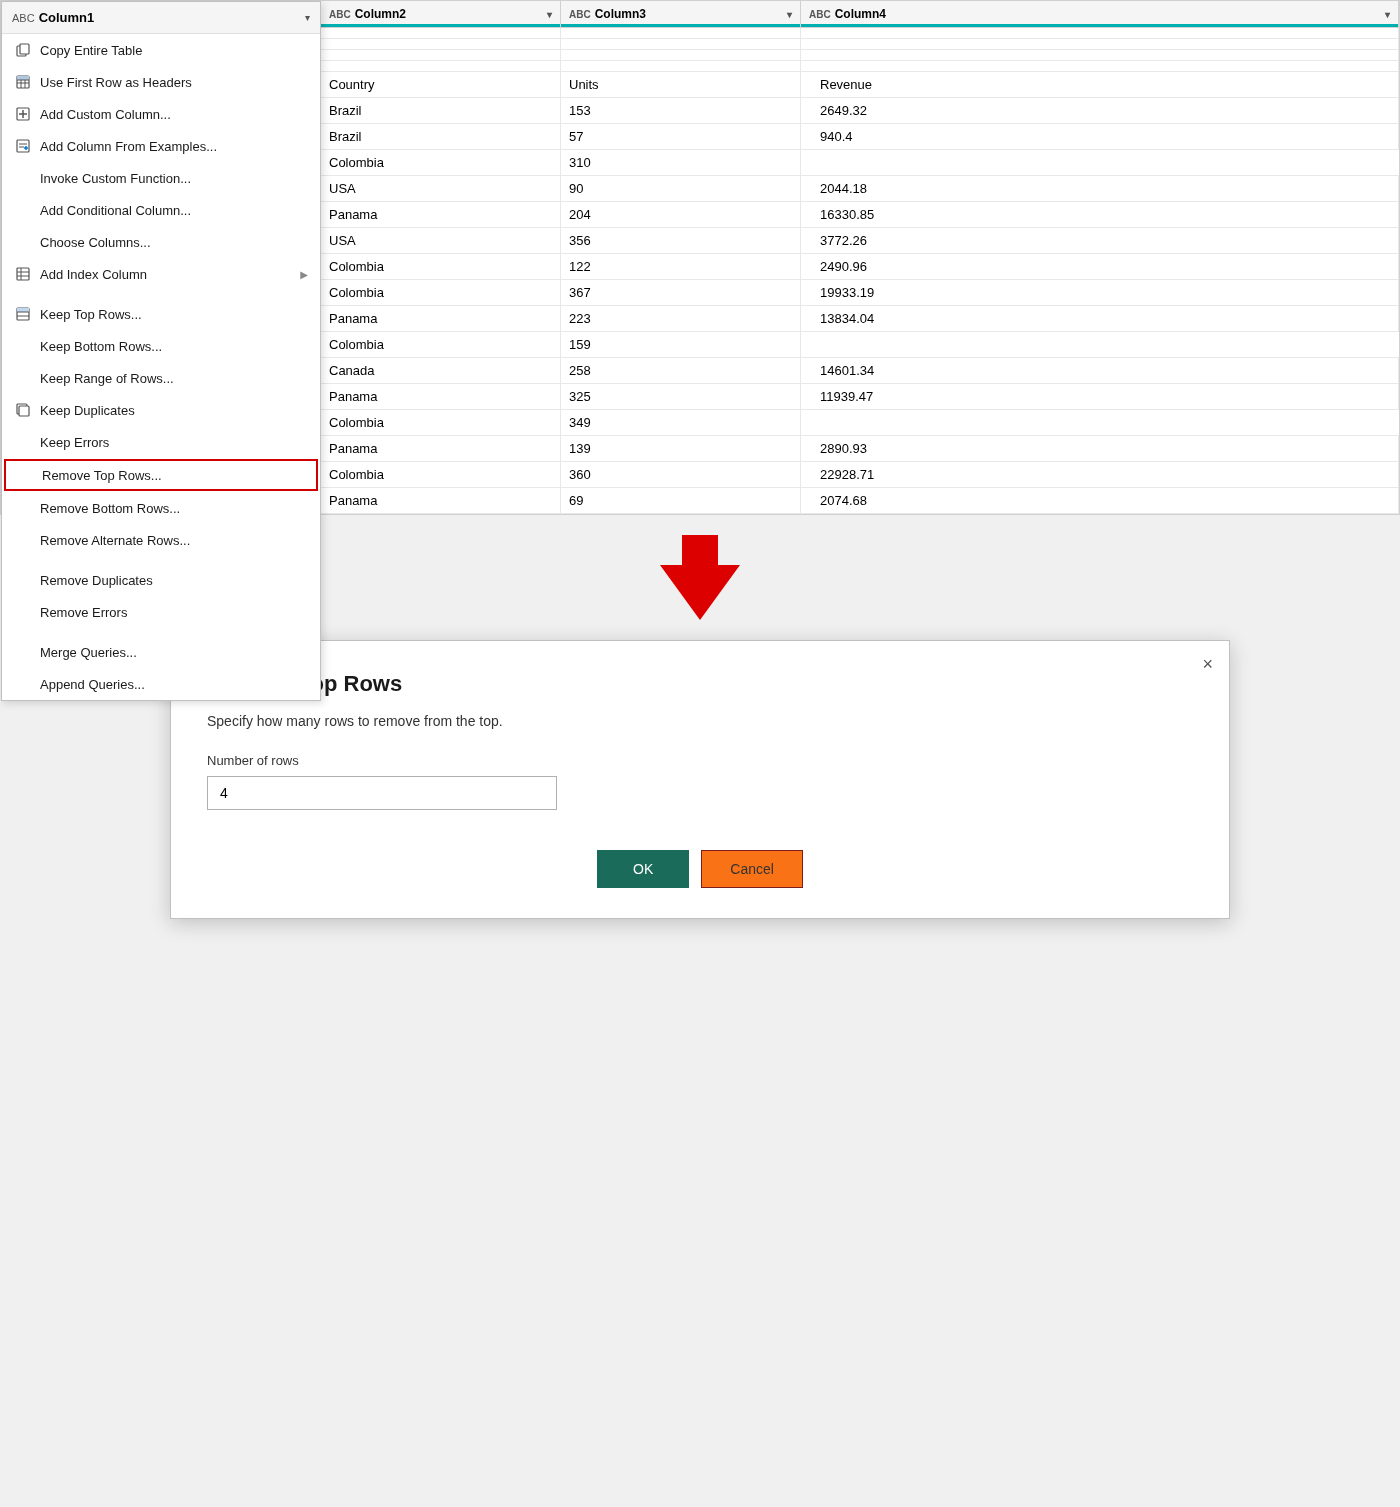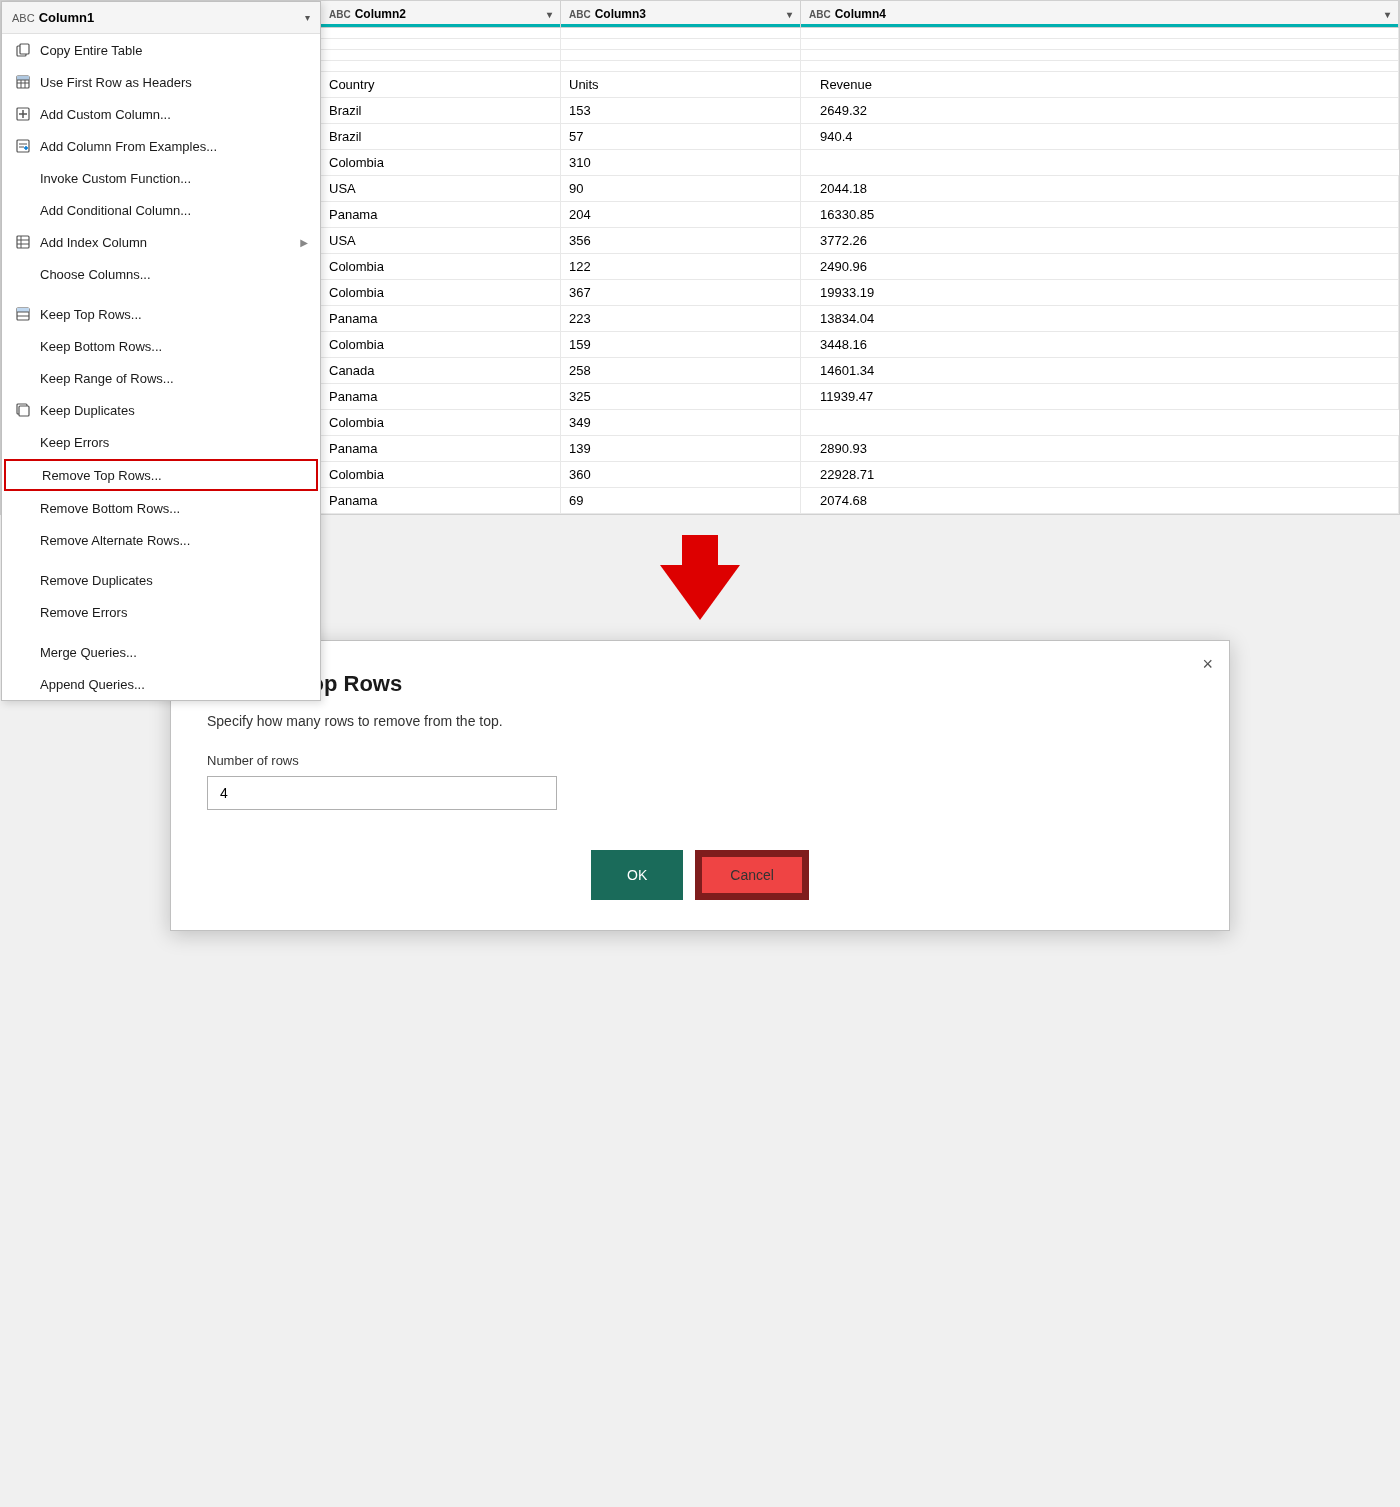--- a/index.html
+++ b/index.html
@@ -254,23 +254,23 @@
       background: #1a6b5a;
       color: white;
       border: none;
       padding: 10px 36px;
       font-size: 14px;
       cursor: pointer;
       font-weight: 500;
     }
 
     .btn-cancel {
-      background: #ef4444;
+      background: #f97316;
       color: #333;
-      border: 7px solid #7f1d1d;
+      border: 1px solid #7f1d1d;
       padding: 10px 28px;
       font-size: 14px;
       cursor: pointer;
     }
   </style>
 </head>
 <body>
 
 <div class="main-container">
 
@@ -407,21 +407,20 @@
     <div class="cell cell-col1" style="width:280px;"></div>
     <div class="cell cell-col2">Panama</div>
     <div class="cell cell-col3">223</div>
     <div class="cell cell-col4">13834.04</div>
   </div>
         <div class="table-row">
     <div class="row-num cell"></div>
     <div class="cell cell-col1" style="width:280px;"></div>
     <div class="cell cell-col2">Colombia</div>
     <div class="cell cell-col3">159</div>
-    <div class="cell cell-col4">3448.16</div>
   </div>
         <div class="table-row">
     <div class="row-num cell"></div>
     <div class="cell cell-col1" style="width:280px;"></div>
     <div class="cell cell-col2">Canada</div>
     <div class="cell cell-col3">258</div>
     <div class="cell cell-col4">14601.34</div>
   </div>
         <div class="table-row">
     <div class="row-num cell"></div>
@@ -511,35 +510,35 @@
         </div>
         <div class="menu-item">
           <span class="menu-icon"></span>
           <span>Invoke Custom Function...</span>
         </div>
         <div class="menu-item">
           <span class="menu-icon"></span>
           <span>Add Conditional Column...</span>
         </div>
         <div class="menu-item">
+          <span class="menu-icon"></span>
+          <span>Choose Columns...</span>
+        </div>
+        <div class="menu-item">
           <span class="menu-icon">
             <svg width="14" height="14" viewBox="0 0 14 14" fill="none">
               <rect x="1" y="1" width="12" height="12" rx="1" stroke="#555" stroke-width="1.2" fill="none"></rect>
               <line x1="1" y1="5" x2="13" y2="5" stroke="#555" stroke-width="1"></line>
               <line x1="1" y1="9" x2="13" y2="9" stroke="#555" stroke-width="1"></line>
               <line x1="5" y1="1" x2="5" y2="13" stroke="#555" stroke-width="1"></line>
             </svg>
           </span>
           <span>Add Index Column</span>
           <span class="menu-item-arrow">▶</span>
         </div>
-        <div class="menu-item">
-          <span class="menu-icon"></span>
-          <span>Choose Columns...</span>
-        </div>
         <div class="menu-separator"></div>
         <div class="menu-item">
           <span class="menu-icon">
             <svg width="14" height="14" viewBox="0 0 14 14" fill="none">
               <rect x="1" y="1" width="12" height="12" rx="1" stroke="#555" stroke-width="1.2" fill="none"></rect>
               <rect x="1" y="1" width="12" height="4" fill="#c0d8f0"></rect>
               <line x1="1" y1="5" x2="13" y2="5" stroke="#555" stroke-width="1"></line>
               <line x1="1" y1="9" x2="13" y2="9" stroke="#555" stroke-width="1"></line>
             </svg>
           </span>

